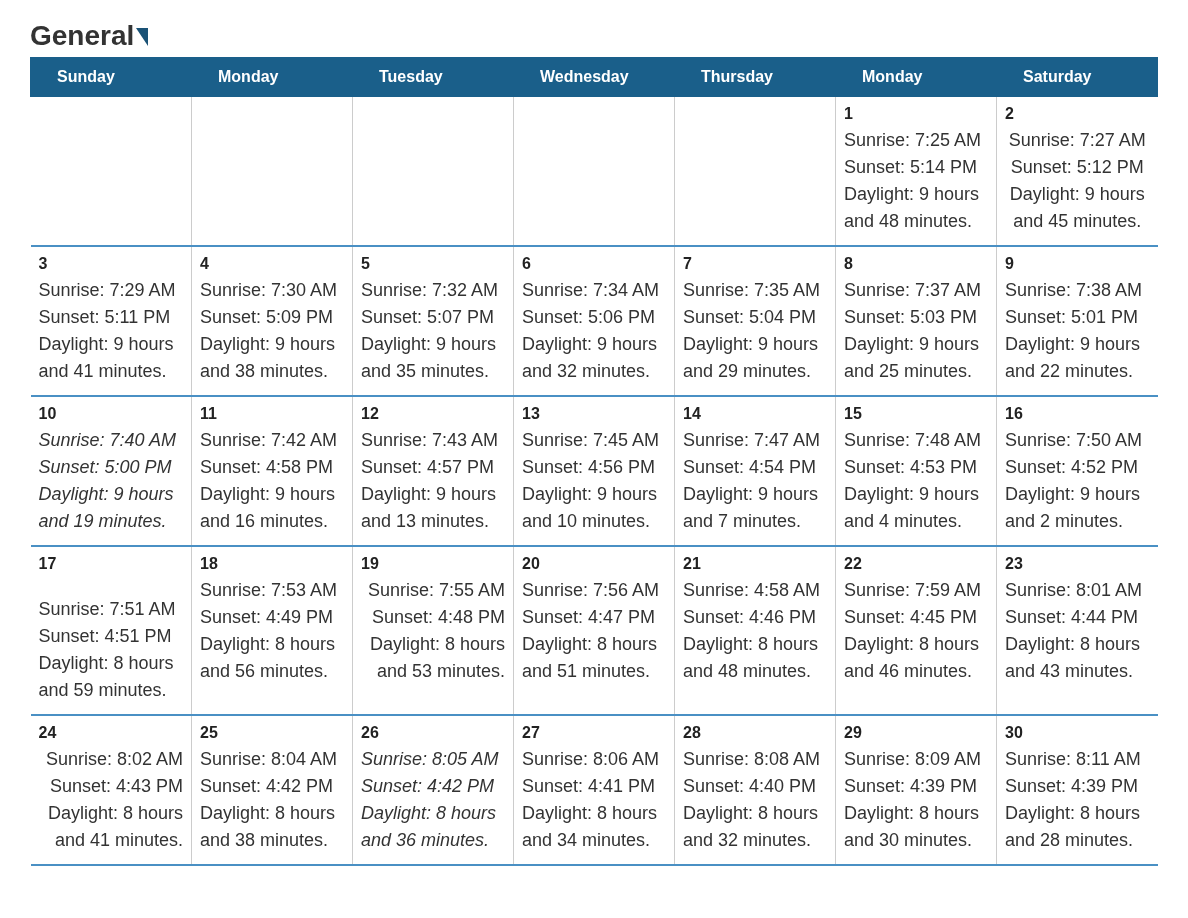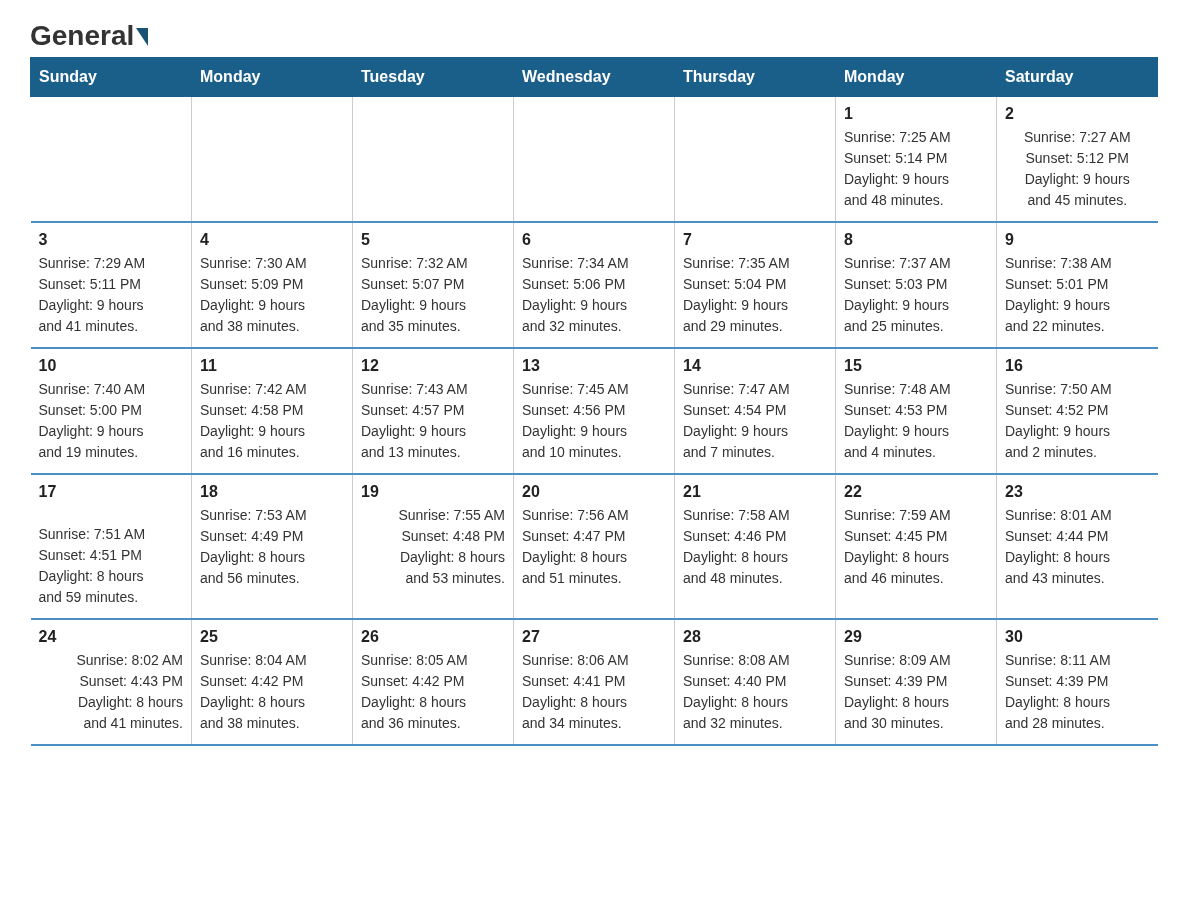--- a/index.html
+++ b/index.html
@@ -64,21 +64,21 @@
       border-collapse: collapse;
       margin-top: 8px;
     }
     thead tr {
       background-color: #1a5f8a;
     }
     thead th {
       color: #fff;
       font-size: 16px;
       font-weight: bold;
-      padding: 10px 8px;
+      padding: 10px 26px;
       text-align: left;
       border: 1px solid #1a5f8a;
     }
     tbody tr {
       border-bottom: 2px solid #4a90c4;
     }
     tbody td {
       vertical-align: top;
       padding: 8px 8px 10px 8px;
       font-size: 13px;
@@ -92,21 +92,21 @@
       border-right: none;
     }
     .day-number {
       font-size: 16px;
       font-weight: bold;
       color: #222;
       display: block;
       margin-bottom: 4px;
     }
     .day-info {
-      font-size: 14px;
+      font-size: 18px;
       color: #333;
       line-height: 1.5;
     }
     .empty-cell {
       background: #fff;
     }
   </style>
 </head>
 <body>
 
@@ -205,21 +205,21 @@
           <span class="day-number">9</span>
           <div class="day-info" style="white-space: pre-line;">Sunrise: 7:38 AM
 Sunset: 5:01 PM
 Daylight: 9 hours
 and 22 minutes.</div>
         </td>
       </tr>
       <tr>
         <td>
           <span class="day-number">10</span>
-          <div class="day-info" style="white-space: pre-line;">Sunrise: 7:40 AM
+          <div class="day-info" style="white-space: pre-line; font-style: italic;">Sunrise: 7:40 AM
 Sunset: 5:00 PM
 Daylight: 9 hours
 and 19 minutes.</div>
         </td>
         <td>
           <span class="day-number">11</span>
           <div class="day-info" style="white-space: pre-line;">Sunrise: 7:42 AM
 Sunset: 4:58 PM
 Daylight: 9 hours
 and 16 minutes.</div>
@@ -284,21 +284,21 @@
         </td>
         <td>
           <span class="day-number">20</span>
           <div class="day-info" style="white-space: pre-line;">Sunrise: 7:56 AM
 Sunset: 4:47 PM
 Daylight: 8 hours
 and 51 minutes.</div>
         </td>
         <td>
           <span class="day-number">21</span>
-          <div class="day-info" style="white-space: pre-line;">Sunrise: 7:58 AM
+          <div class="day-info" style="white-space: pre-line;">Sunrise: 4:58 AM
 Sunset: 4:46 PM
 Daylight: 8 hours
 and 48 minutes.</div>
         </td>
         <td>
           <span class="day-number">22</span>
           <div class="day-info" style="white-space: pre-line;">Sunrise: 7:59 AM
 Sunset: 4:45 PM
 Daylight: 8 hours
 and 46 minutes.</div>
@@ -321,21 +321,21 @@
         </td>
         <td>
           <span class="day-number">25</span>
           <div class="day-info" style="white-space: pre-line;">Sunrise: 8:04 AM
 Sunset: 4:42 PM
 Daylight: 8 hours
 and 38 minutes.</div>
         </td>
         <td>
           <span class="day-number">26</span>
-          <div class="day-info" style="white-space: pre-line;">Sunrise: 8:05 AM
+          <div class="day-info" style="white-space: pre-line; font-style: italic;">Sunrise: 8:05 AM
 Sunset: 4:42 PM
 Daylight: 8 hours
 and 36 minutes.</div>
         </td>
         <td>
           <span class="day-number">27</span>
           <div class="day-info" style="white-space: pre-line;">Sunrise: 8:06 AM
 Sunset: 4:41 PM
 Daylight: 8 hours
 and 34 minutes.</div>

